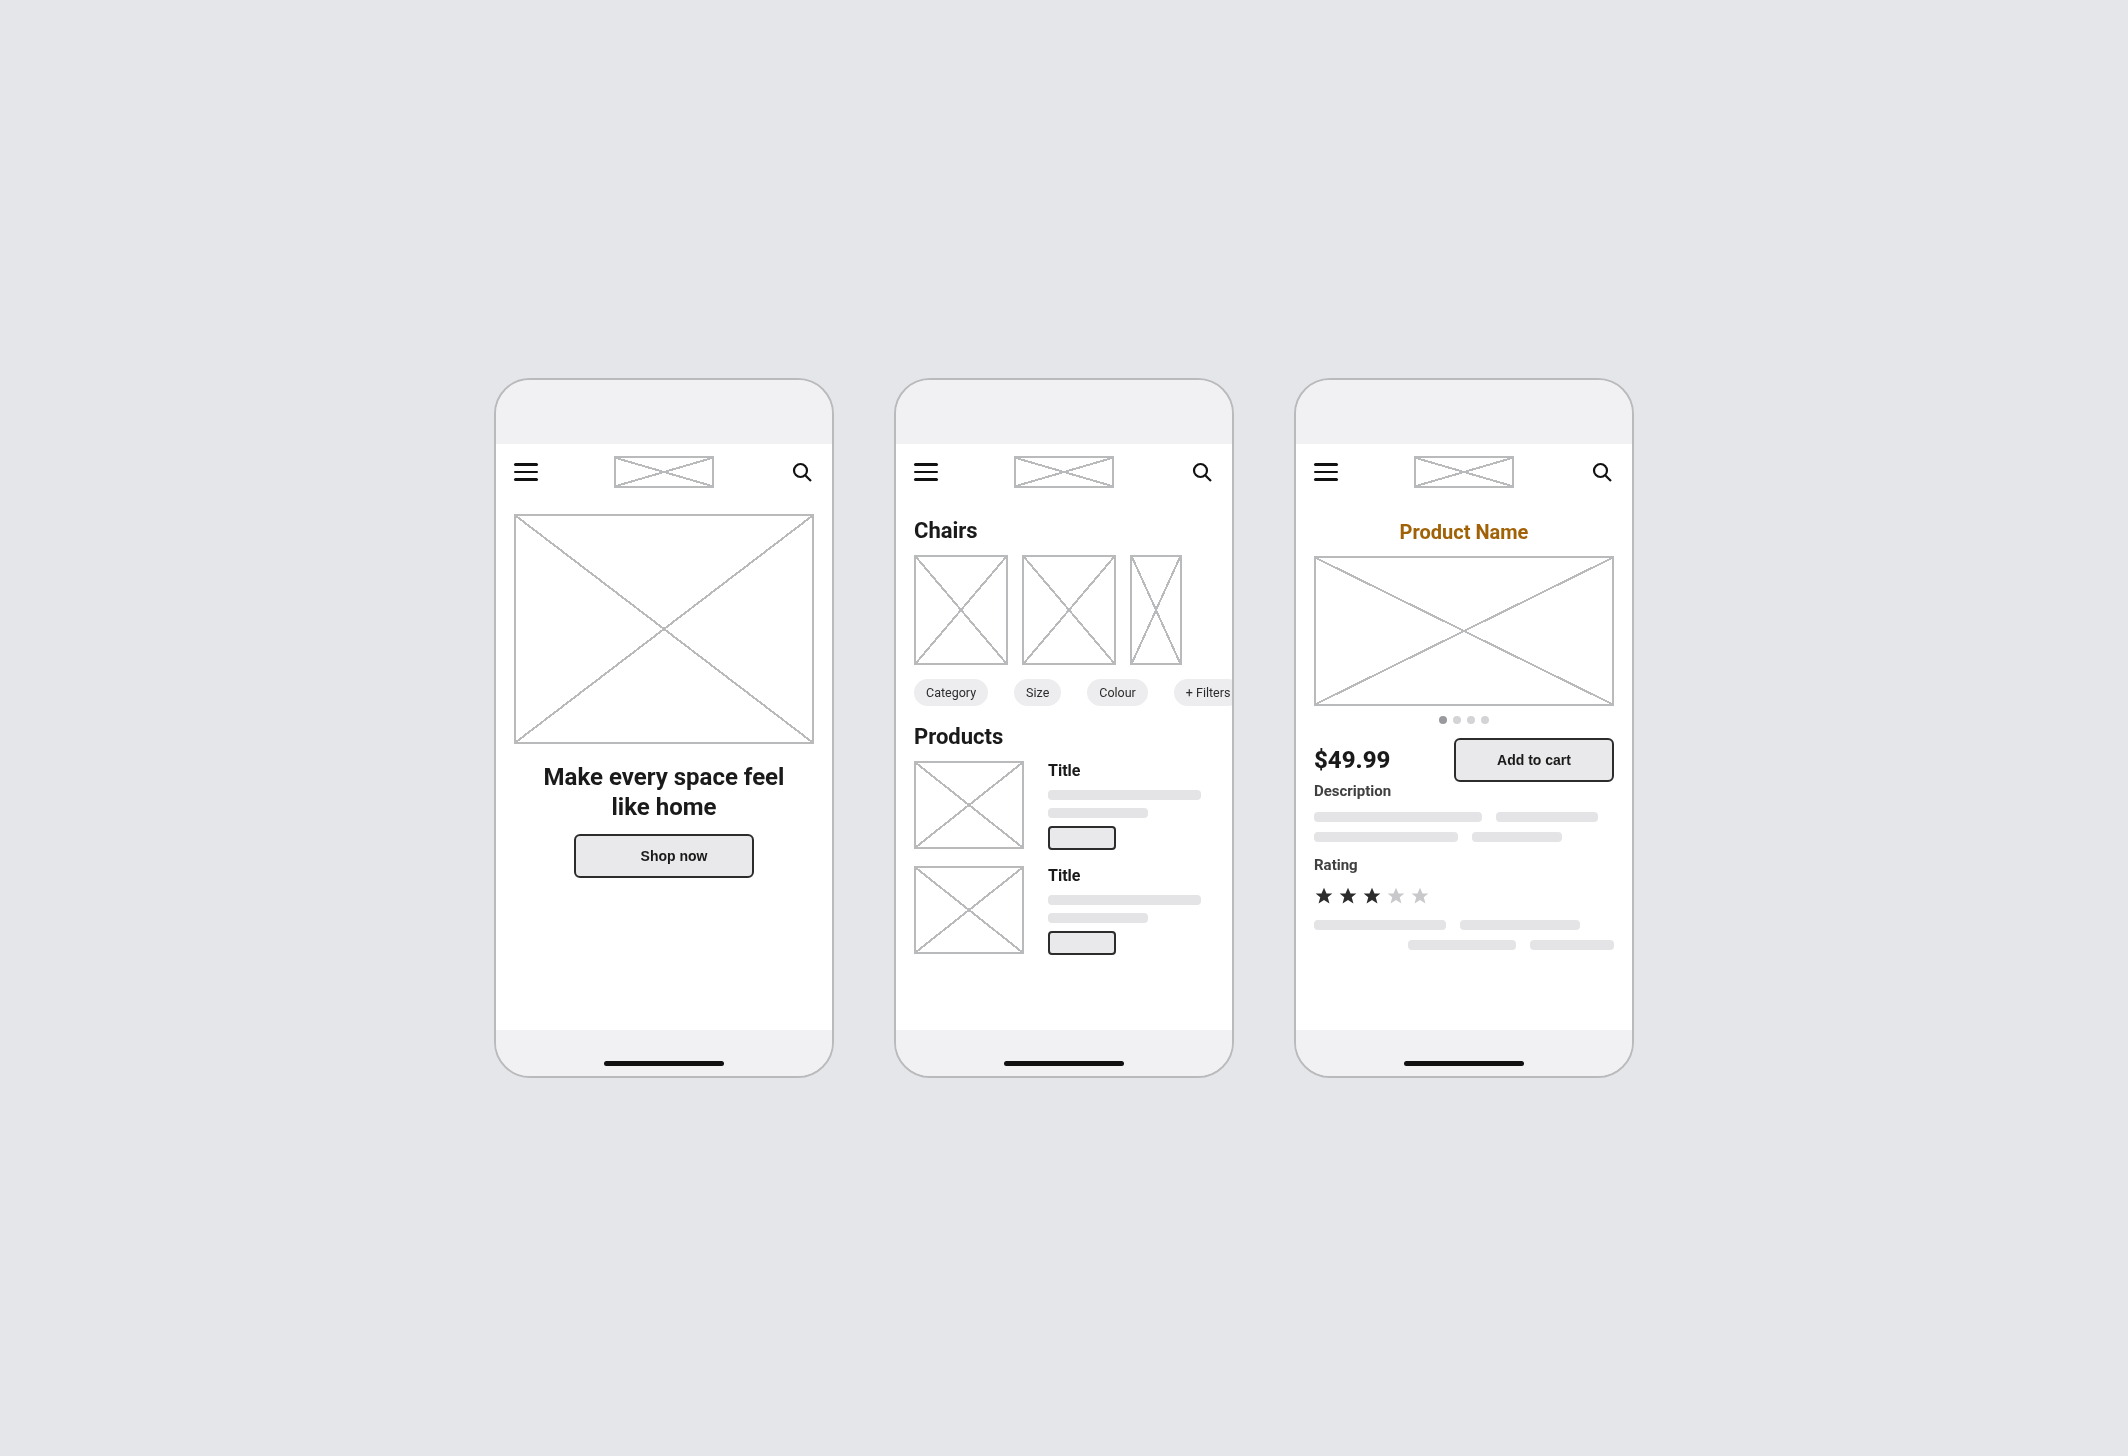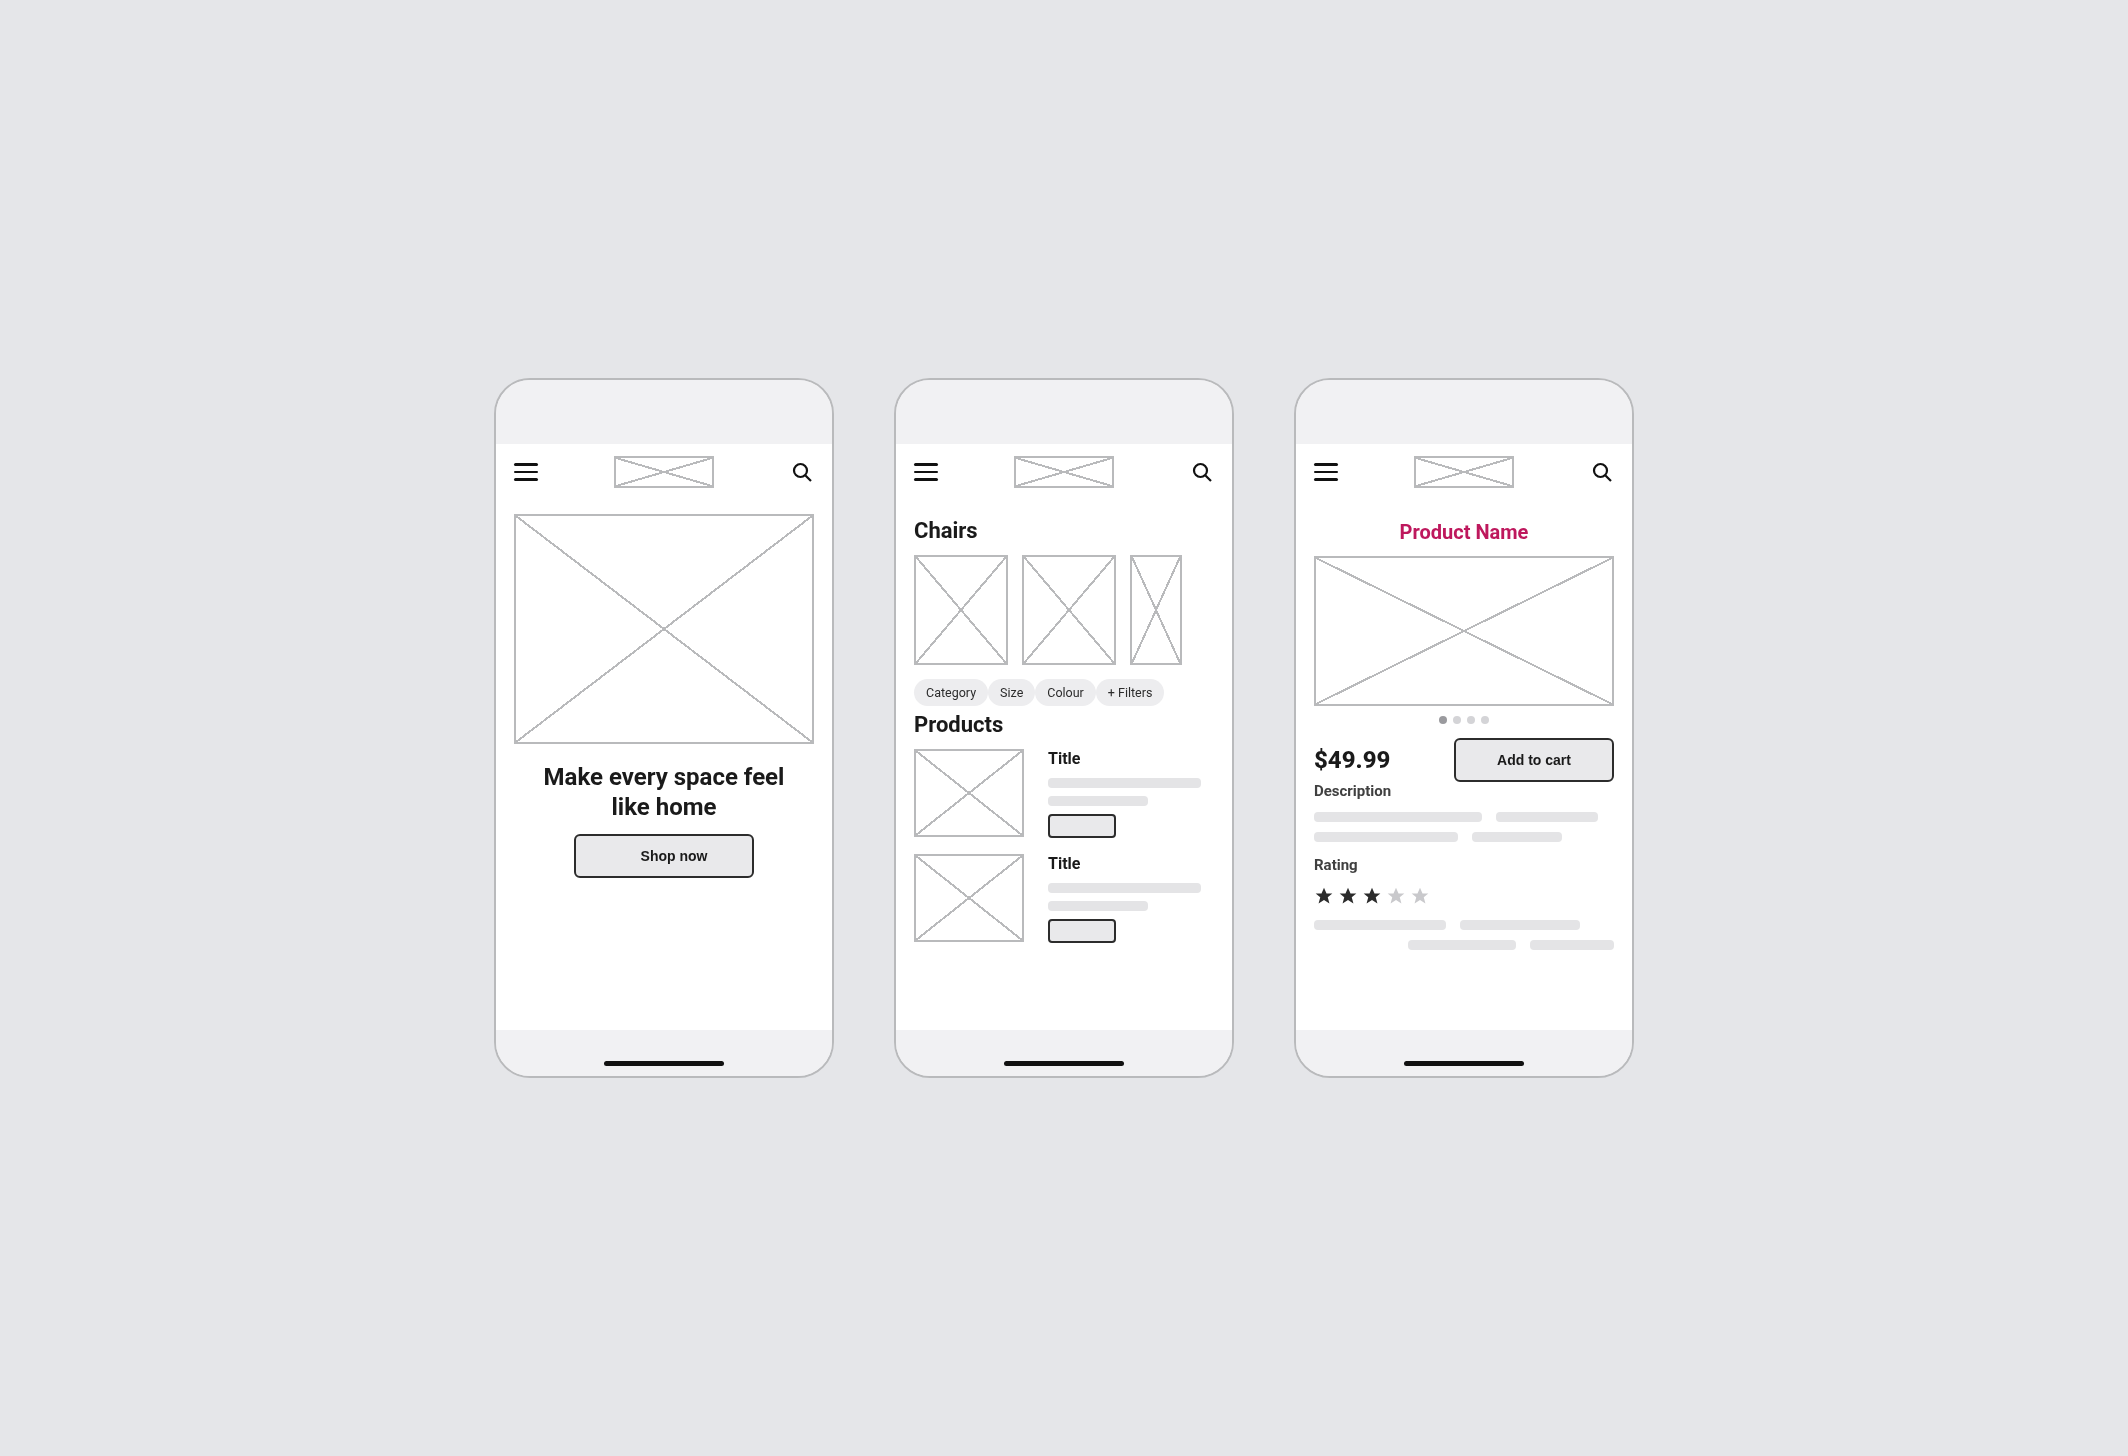--- a/index.html
+++ b/index.html
@@ -139,21 +139,21 @@
     color: #1A1A1A;
     margin: 4px 0 12px 0;
   }
   .hscroll {
     display: flex;
     gap: 14px;
     margin-bottom: 14px;
   }
   .hscroll .tile { width: 94px; height: 110px; flex: none; }
   .hscroll .tile.partial { width: 52px; }
-  .pills { display: flex; gap: 0; margin-bottom: 6px; }
+  .pills { display: flex; gap: 26px; margin-bottom: 18px; }
   .pill {
     background: #EDEDEF;
     border-radius: 999px;
     padding: 6px 12px;
     font-size: 12.5px;
     color: #2C2C2C;
     cursor: pointer;
     white-space: nowrap;
   }
   .list-row { display: flex; gap: 24px; margin-bottom: 16px; align-items: flex-start; }
@@ -161,21 +161,21 @@
   .list-meta { flex: 1; }
   .list-title { font-size: 16px; font-weight: 700; color: #1A1A1A; margin-bottom: 10px; }
   .skel { background: #E4E4E6; border-radius: 4px; height: 10px; margin-bottom: 8px; }
   .skel.w1 { width: 92%; }
   .skel.w2 { width: 60%; }
 
   
   .pd-title {
     font-size: 20px;
     font-weight: 700;
-    color: #be185d;
+    color: #a16207;
     text-align: center;
     margin: 6px 0 12px 0;
   }
   .pd-img { width: 100%; height: 150px; }
   .dots { display:flex; gap:6px; justify-content:center; margin: 10px 0 14px 0; }
   .dot { width: 8px; height: 8px; border-radius: 50%; background: #D4D4D7; }
   .dot.active { background: #9A9A9E; }
   .price-row { display:flex; align-items:center; justify-content:space-between; }
   .price { font-size: 24px; font-weight: 800; color: #1A1A1A; }
   .cart-btn {

